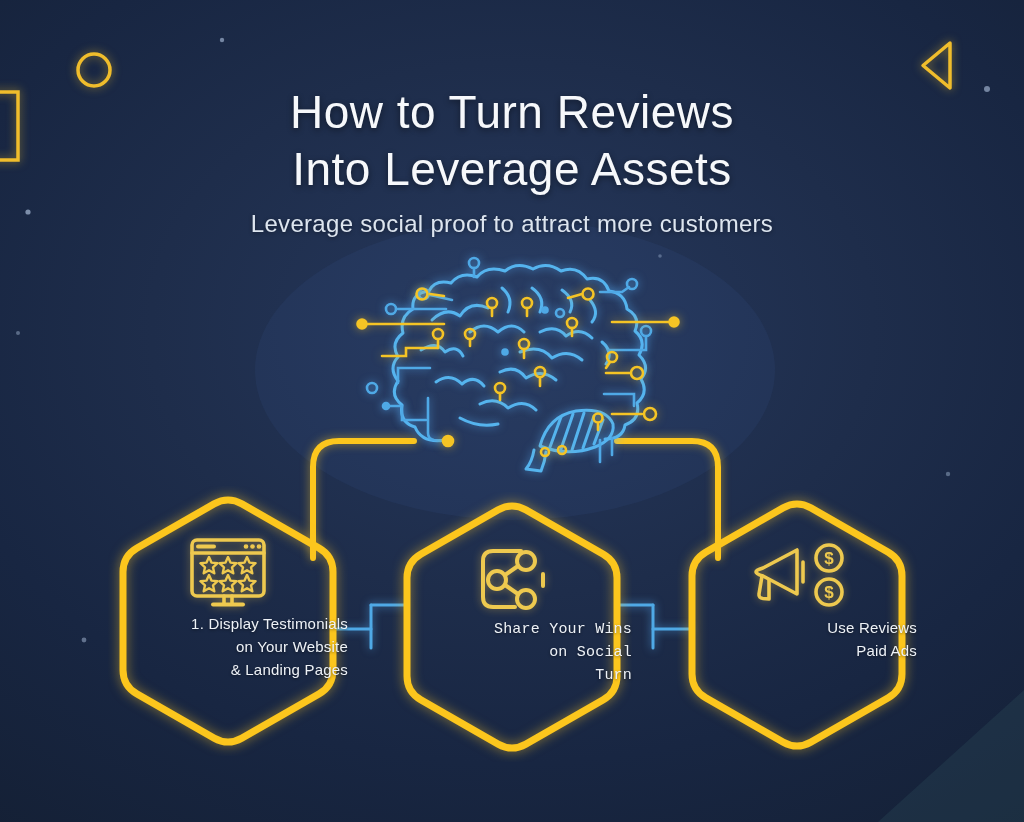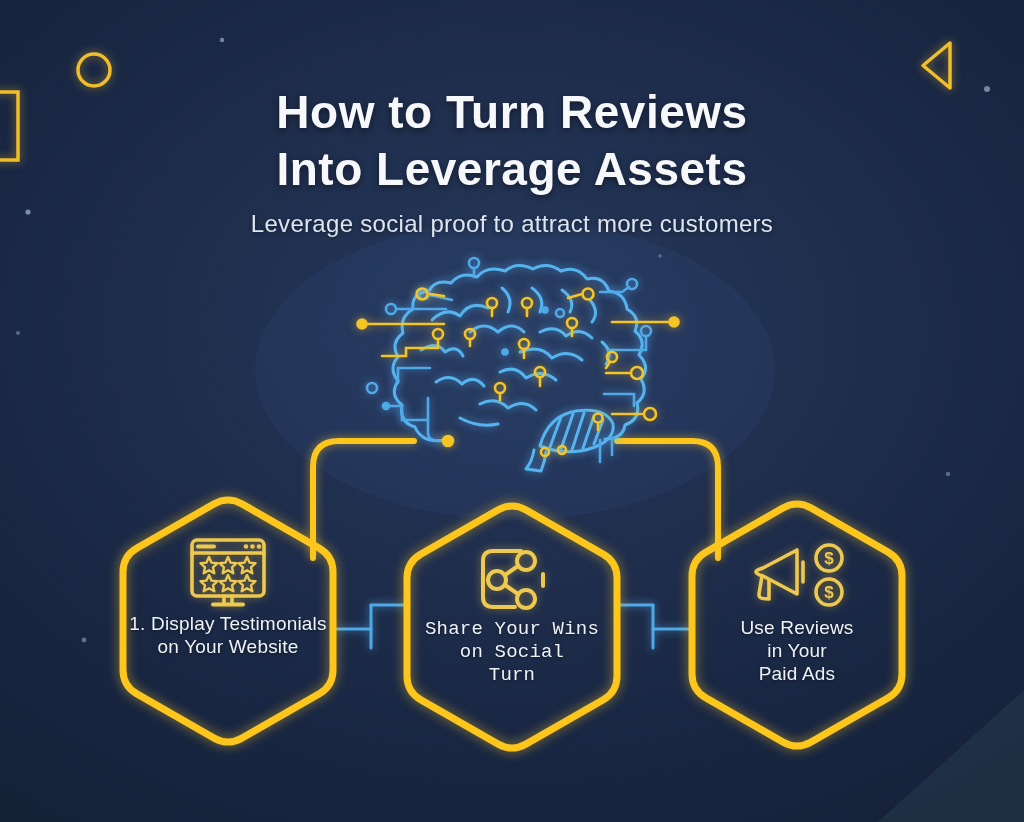--- a/index.html
+++ b/index.html
@@ -10,30 +10,30 @@
 </style>
 <style>
   
   .canvas{
     position:relative;width:1024px;height:822px;overflow:hidden;
     font-family:"Liberation Sans", sans-serif;
     background:radial-gradient(ellipse 950px 700px at 50% 40%, #26385c 0%, #1e2d4b 38%, #182642 62%, #131e31 100%);
   }
   .overlay{position:absolute;left:0;top:0;width:1024px;height:822px;pointer-events:none;}
   .header{position:absolute;left:0;top:84px;width:1024px;text-align:center;color:#f6f8fb;}
-  .title-line{font-size:46px;font-weight:700;line-height:57px;letter-spacing:.5px;
+  .title-line{font-size:46px;font-weight:400;line-height:57px;letter-spacing:.5px;
     text-shadow:0 2px 6px rgba(0,0,0,.45);}
   .subtitle{margin-top:12px;font-size:24px;font-weight:400;color:#dde5ef;letter-spacing:.3px;
     text-shadow:0 1px 4px rgba(0,0,0,.4);text-align:center;}
   .hex{position:absolute;width:240px;height:270px;}
   .hex svg.shape{position:absolute;left:0;top:0;}
   .hex .glowpath{filter:drop-shadow(0 0 6px rgba(252,198,40,.55));}
   .hex .icon{position:absolute;filter:drop-shadow(0 0 4px rgba(250,205,70,.45));}
-  .hex .label{position:absolute;left:0;right:0;top:126px;text-align:center;
-    color:#eef2f7;font-size:19px;line-height:23px;font-weight:400;letter-spacing:.2px;
+  .hex .label{position:absolute;left:0;right:0;top:126px;text-align:right;
+    color:#eef2f7;font-size:15px;line-height:23px;font-weight:400;letter-spacing:.2px;
     text-shadow:0 1px 3px rgba(0,0,0,.45);}
   .yellow-glow{filter:drop-shadow(0 0 5px rgba(250,198,40,.55));}
   .blue-glow{filter:drop-shadow(0 0 4px rgba(90,180,255,.65));}
 </style>
 </head>
 <body>
 
 <div class="canvas">
 
   <svg class="overlay" viewBox="0 0 1024 822">
@@ -211,20 +211,21 @@
       <use href="#star" x="11" y="18" width="20" height="20"></use>
       <use href="#star" x="30" y="18" width="20" height="20"></use>
       <use href="#star" x="49" y="18" width="20" height="20"></use>
       <use href="#star" x="11" y="36" width="20" height="20"></use>
       <use href="#star" x="30" y="36" width="20" height="20"></use>
       <use href="#star" x="49" y="36" width="20" height="20"></use>
     </svg>
     <div class="label">
       <div>1. Display Testimonials</div>
       <div>on Your Website</div>
+      <div>&amp; Landing Pages</div>
     </div>
   </div>
 
   <div class="hex" style="left:392px;top:492px;font-family:Liberation Mono, monospace;">
     <svg class="shape" width="240" height="270" viewBox="0 0 240 270">
       <path class="glowpath" d="M 106.1 17.9 Q 120 10 133.9 17.9 L 211.1 62.1 Q 225 70 225 86 L 225 184 Q 225 200 211.1 207.9 L 133.9 252.1 Q 120 260 106.1 252.1 L 28.9 207.9 Q 15 200 15 184 L 15 86 Q 15 70 28.9 62.1 Z" fill="none" stroke="#fcc61d" stroke-width="7"></path>
     </svg>
     <svg class="icon" style="left:87px;top:55px;" width="72" height="68" viewBox="0 0 72 68">
       <g stroke="#eec94f" fill="none" stroke-width="4" stroke-linecap="round">
         <path d="M 42 4 L 14 4 Q 4 4 4 14 L 4 50 Q 4 60 14 60 L 36 60"></path>
@@ -256,18 +257,17 @@
         <path d="M 17 34 L 14 52 Q 13.5 56 18 56.5 L 24 57 L 24 38"></path>
 
         <circle cx="84" cy="16" r="13"></circle>
         <circle cx="84" cy="50" r="13"></circle>
       </g>
       <text x="84" y="22" text-anchor="middle" font-size="17" font-weight="bold" fill="#eec94f" font-family="Liberation Sans, sans-serif">$</text>
       <text x="84" y="56" text-anchor="middle" font-size="17" font-weight="bold" fill="#eec94f" font-family="Liberation Sans, sans-serif">$</text>
     </svg>
     <div class="label">
       <div>Use Reviews</div>
-      <div>in Your</div>
       <div>Paid Ads</div>
     </div>
   </div>
 
 </div>
 
 </body></html>

